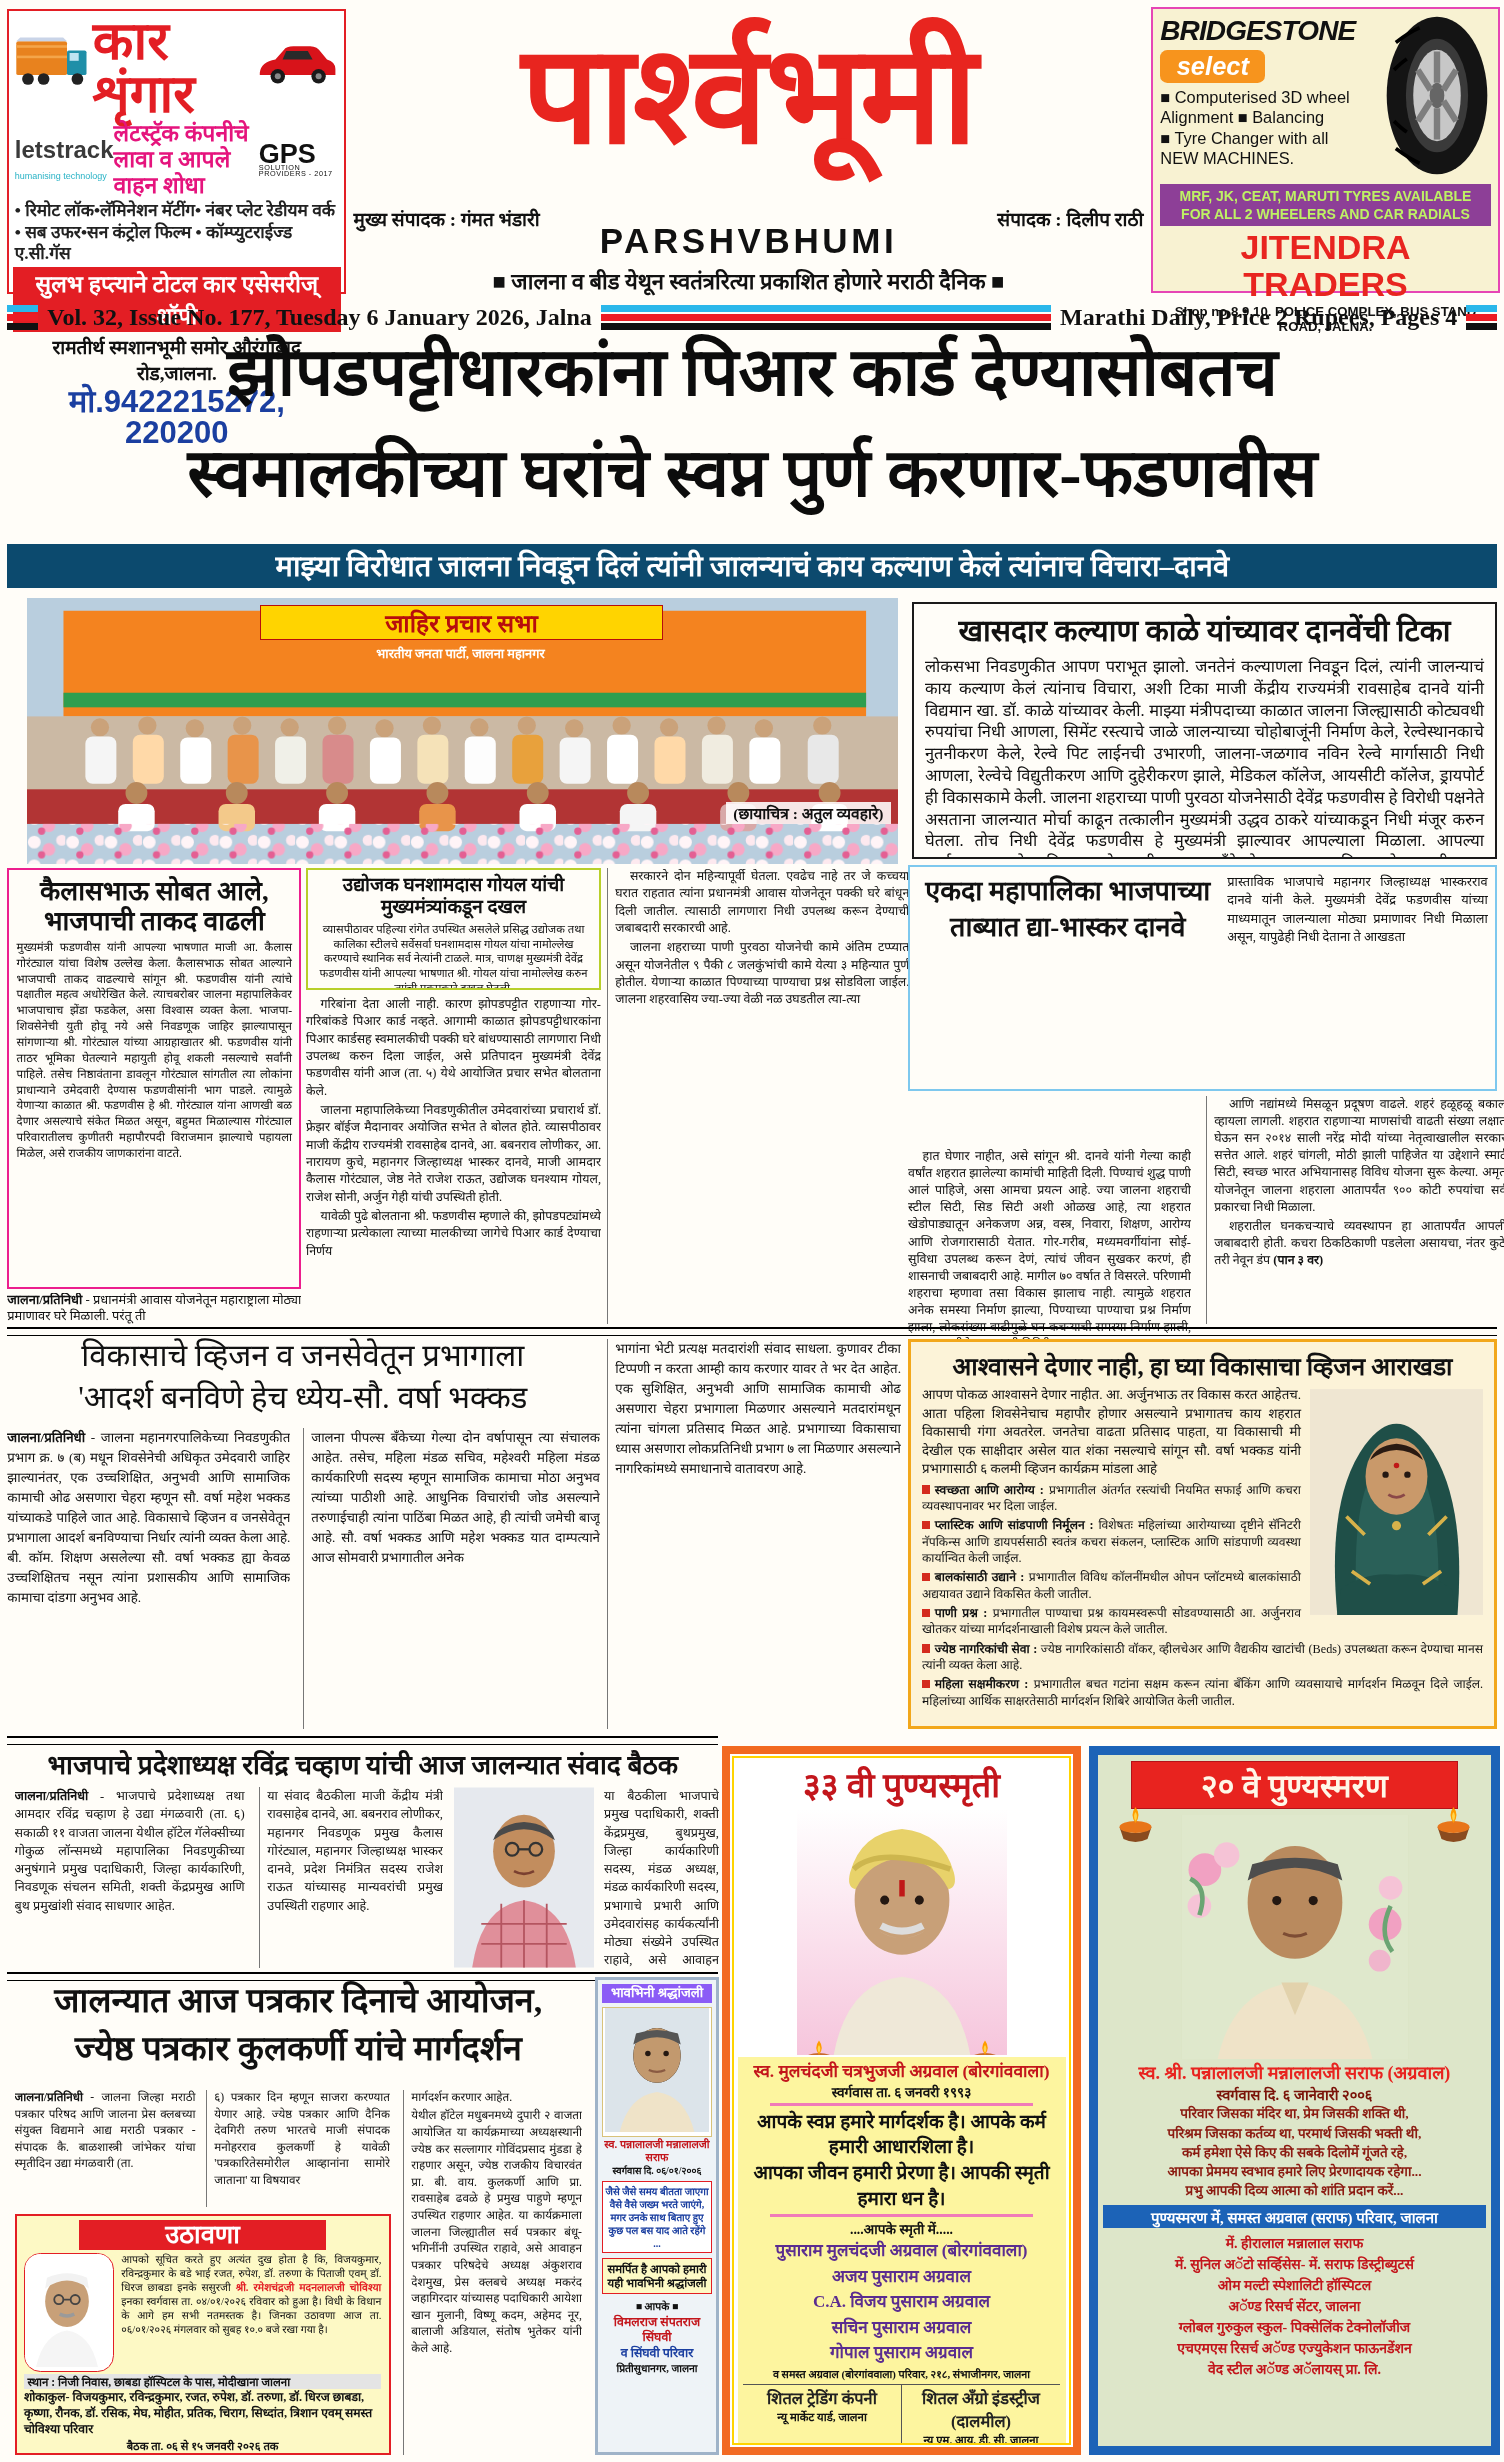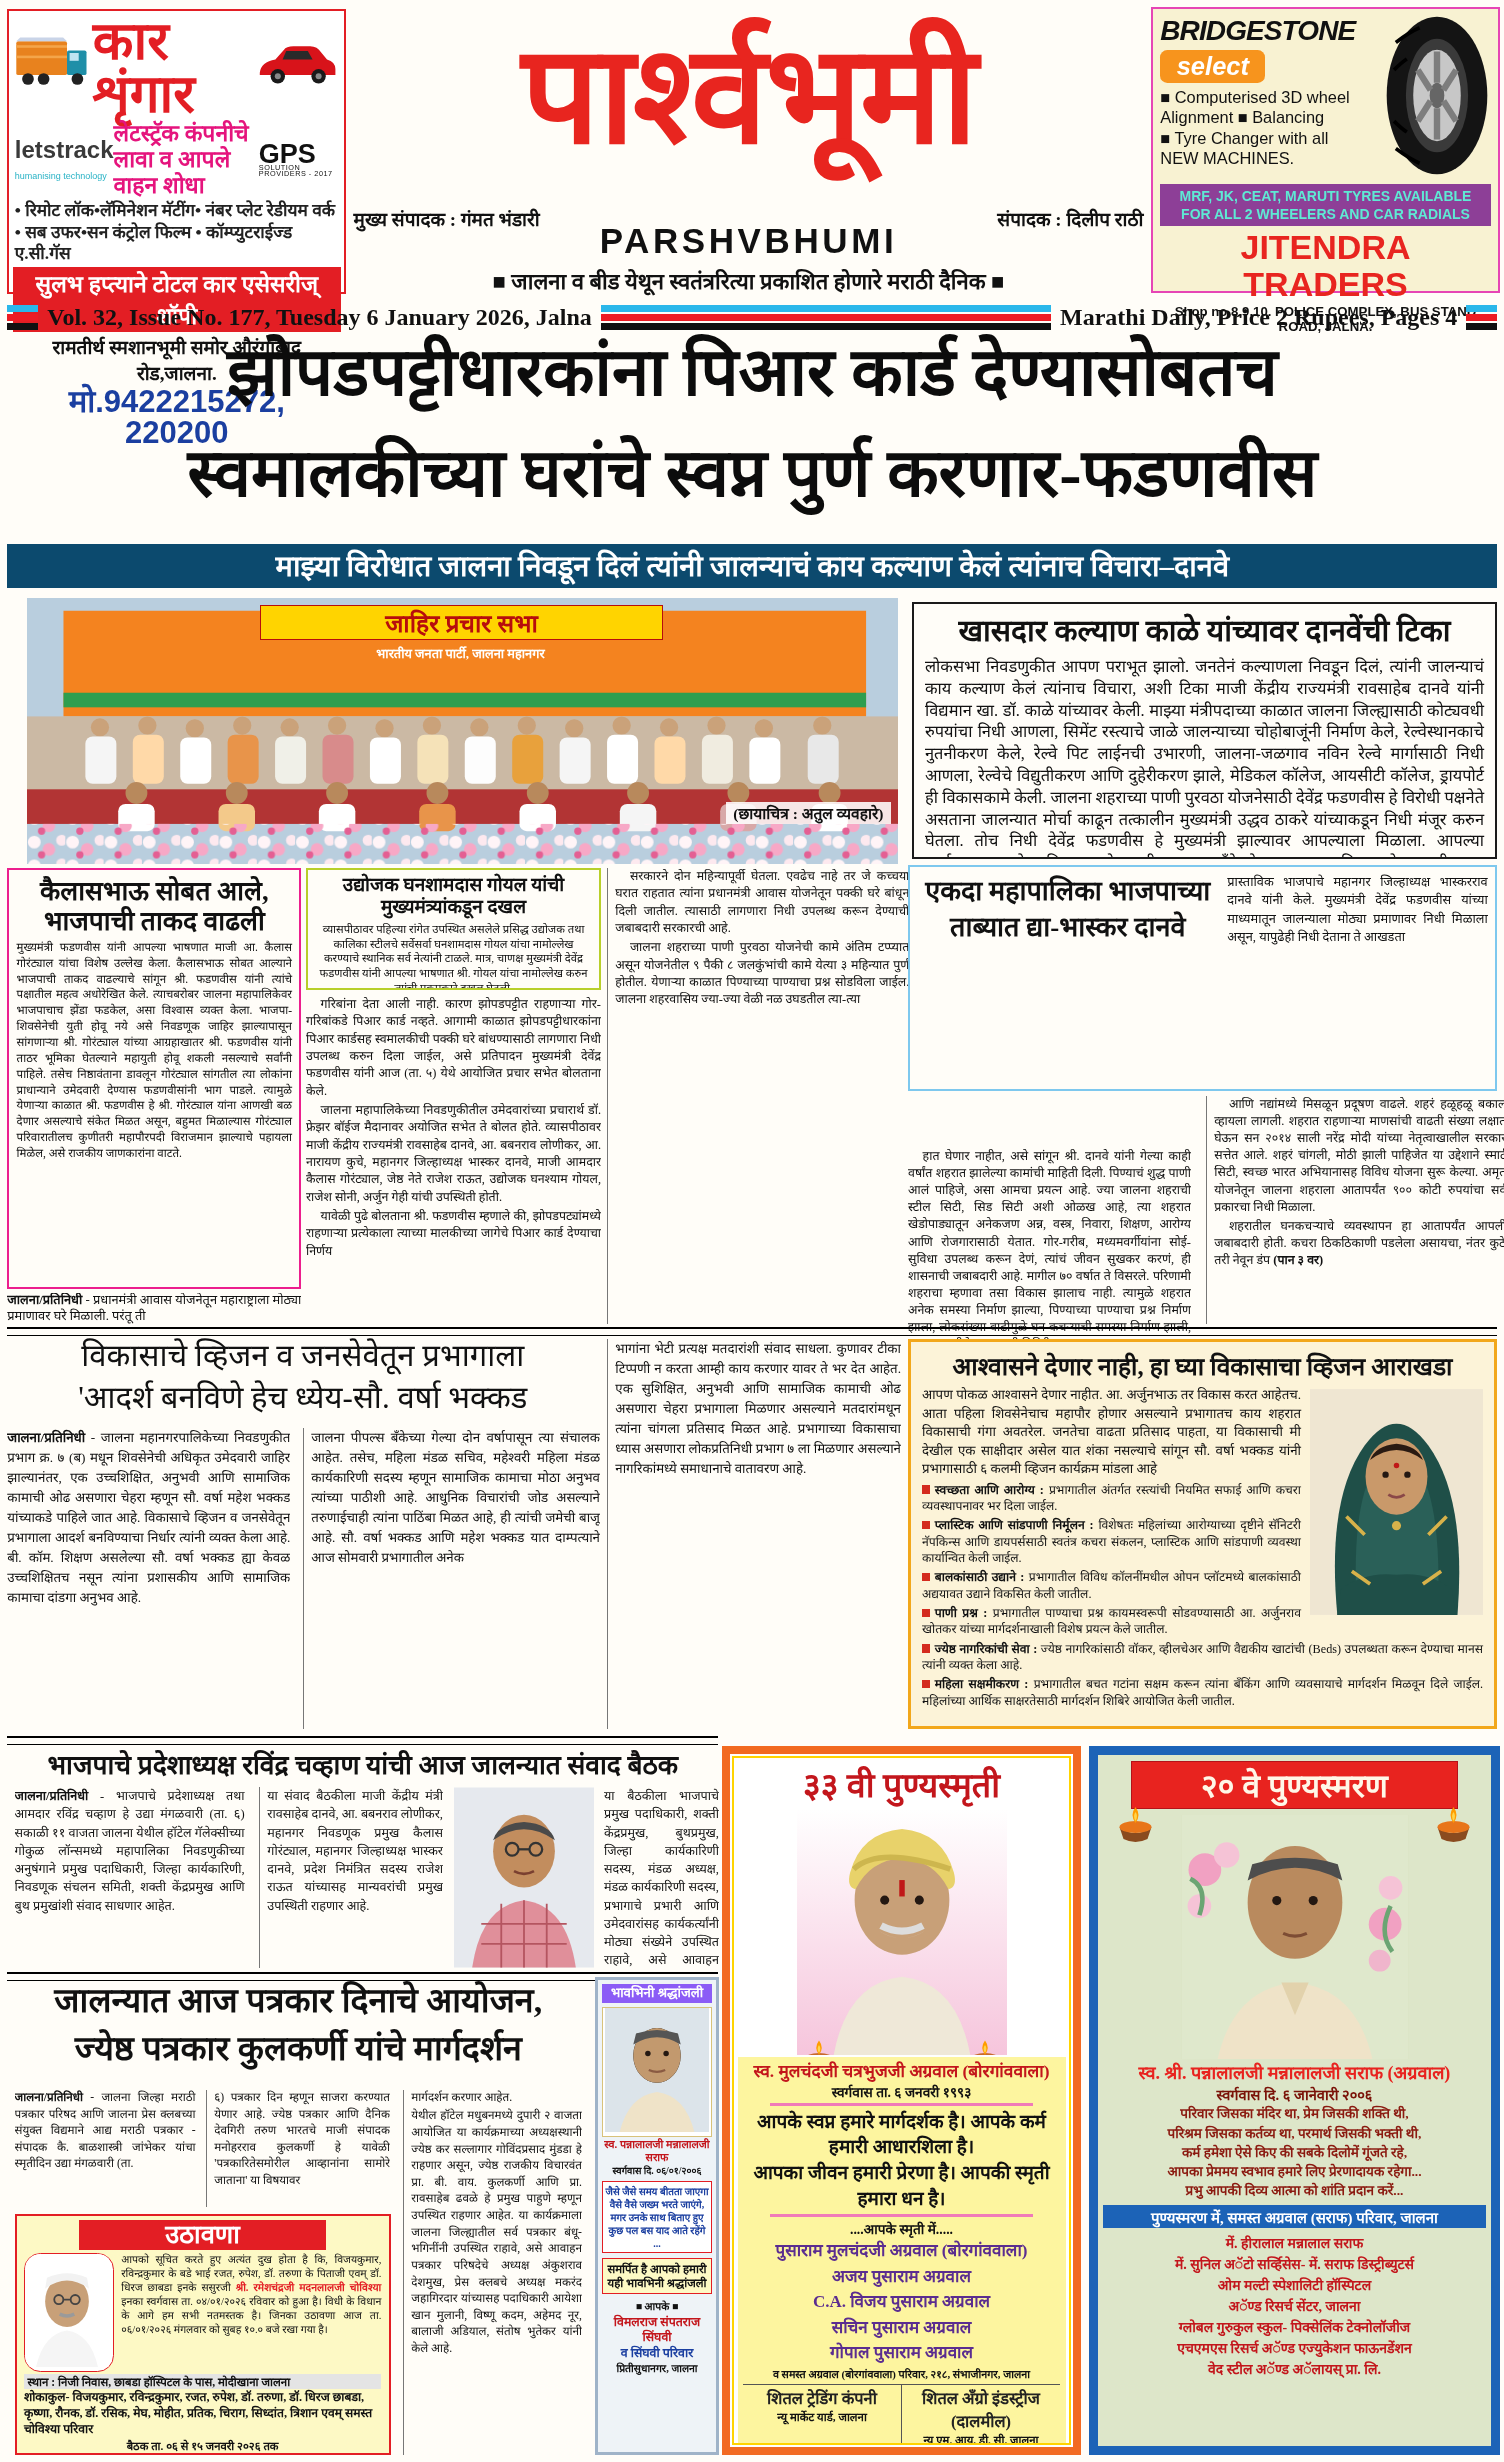--- a/index.html
+++ b/index.html
@@ -26,21 +26,21 @@
   .mast{left:350px;top:3.6px;width:797px;height:290px;}
   .mast-title{position:absolute;left:0;top:7.3px;width:100%;text-align:center;color:#e8251f;font-size:137px;font-weight:900;line-height:1.25;letter-spacing:-1.8px;}
   .mast-ed{position:absolute;top:202px;font-size:19px;font-weight:bold;}
   .mast-eng{position:absolute;left:0;top:217px;width:100%;text-align:center;font-family:"Liberation Sans",sans-serif;font-size:35px;font-weight:900;letter-spacing:3.6px;}
   .mast-tag{position:absolute;left:0;top:261px;width:100%;text-align:center;font-size:22px;font-weight:bold;}
   
   .ad-tyre{left:1151px;top:7.3px;width:349px;height:286px;border:2.7px solid #e645b5;background:#f8f2d2;box-sizing:border-box;padding:5.5px 7.3px;}
   .bs-brand{font-family:"Liberation Sans",sans-serif;font-style:italic;font-weight:900;font-size:28px;letter-spacing:-0.9px;}
   .bs-select{display:inline-block;background:#f7941d;color:#fff;font-family:"Liberation Sans",sans-serif;font-style:italic;font-weight:900;font-size:25.5px;border-radius:7.3px;padding:1.8px 16.4px;margin:3.6px 0;}
   .bs-feat{font-family:"Liberation Sans",sans-serif;font-size:16.4px;line-height:1.25;color:#111;}
-  .bs-purple{background:#8d3f97;color:#5eead4;font-family:"Liberation Sans",sans-serif;font-weight:bold;font-size:14px;text-align:center;line-height:1.3;padding:2.7px 0;margin-top:4.6px;}
+  .bs-purple{background:#8d3f97;color:#bef264;font-family:"Liberation Sans",sans-serif;font-weight:bold;font-size:14px;text-align:center;line-height:1.3;padding:2.7px 0;margin-top:4.6px;}
   .bs-trader{color:#e8251f;font-family:"Liberation Sans",sans-serif;font-weight:900;font-size:34px;text-align:center;line-height:1.1;margin-top:2.7px;}
   .bs-addr{font-family:"Liberation Sans",sans-serif;font-size:13.2px;font-weight:bold;text-align:center;}
   
   .dateline{left:7.3px;top:301px;width:1490px;height:33px;display:flex;align-items:center;gap:9px;}
   .dl-txt{font-size:24px;font-weight:bold;white-space:nowrap;}
   .stripes{display:flex;flex-direction:column;gap:2.7px;}
   .stripes div{height:6.4px;}
   .s-c{background:#2bb7ea;} .s-r{background:#ed1c24;} .s-k{background:#111;}
   .stripes.grow{flex:1;}
   .stripes.mini{width:31px;}

